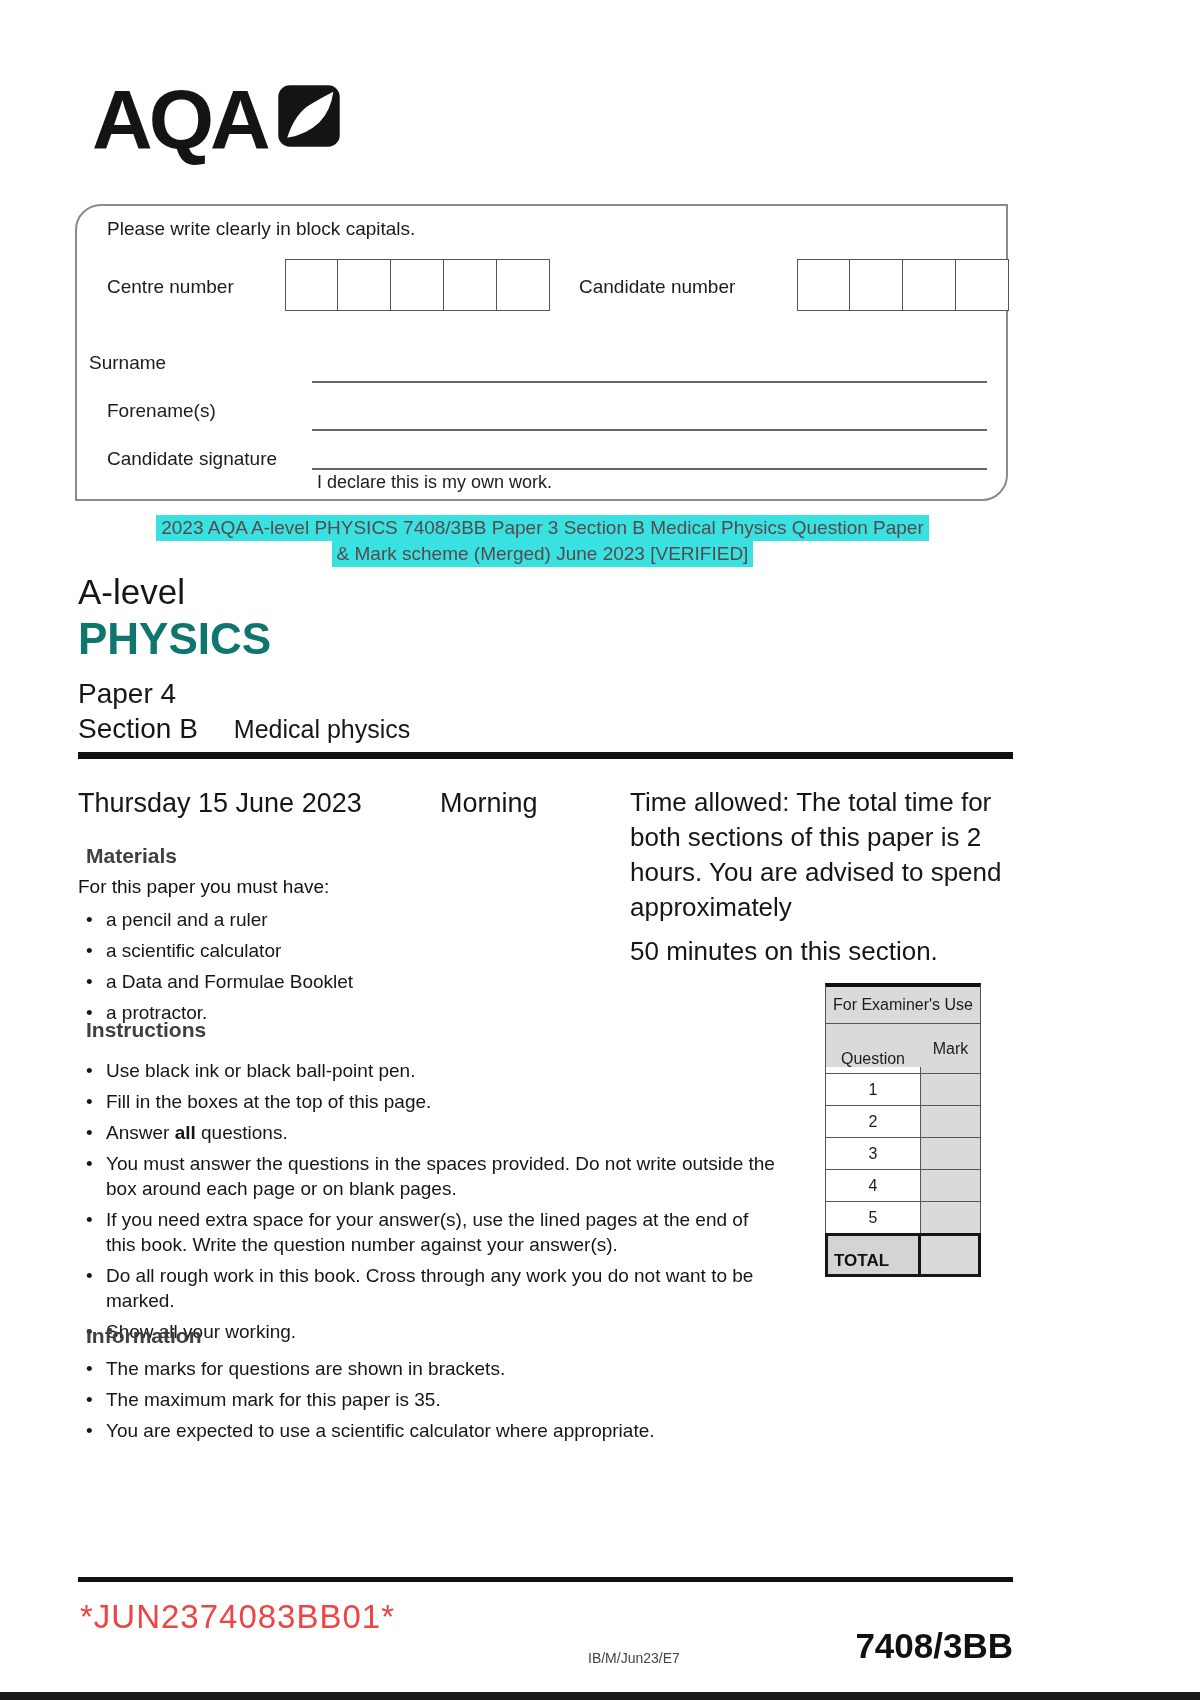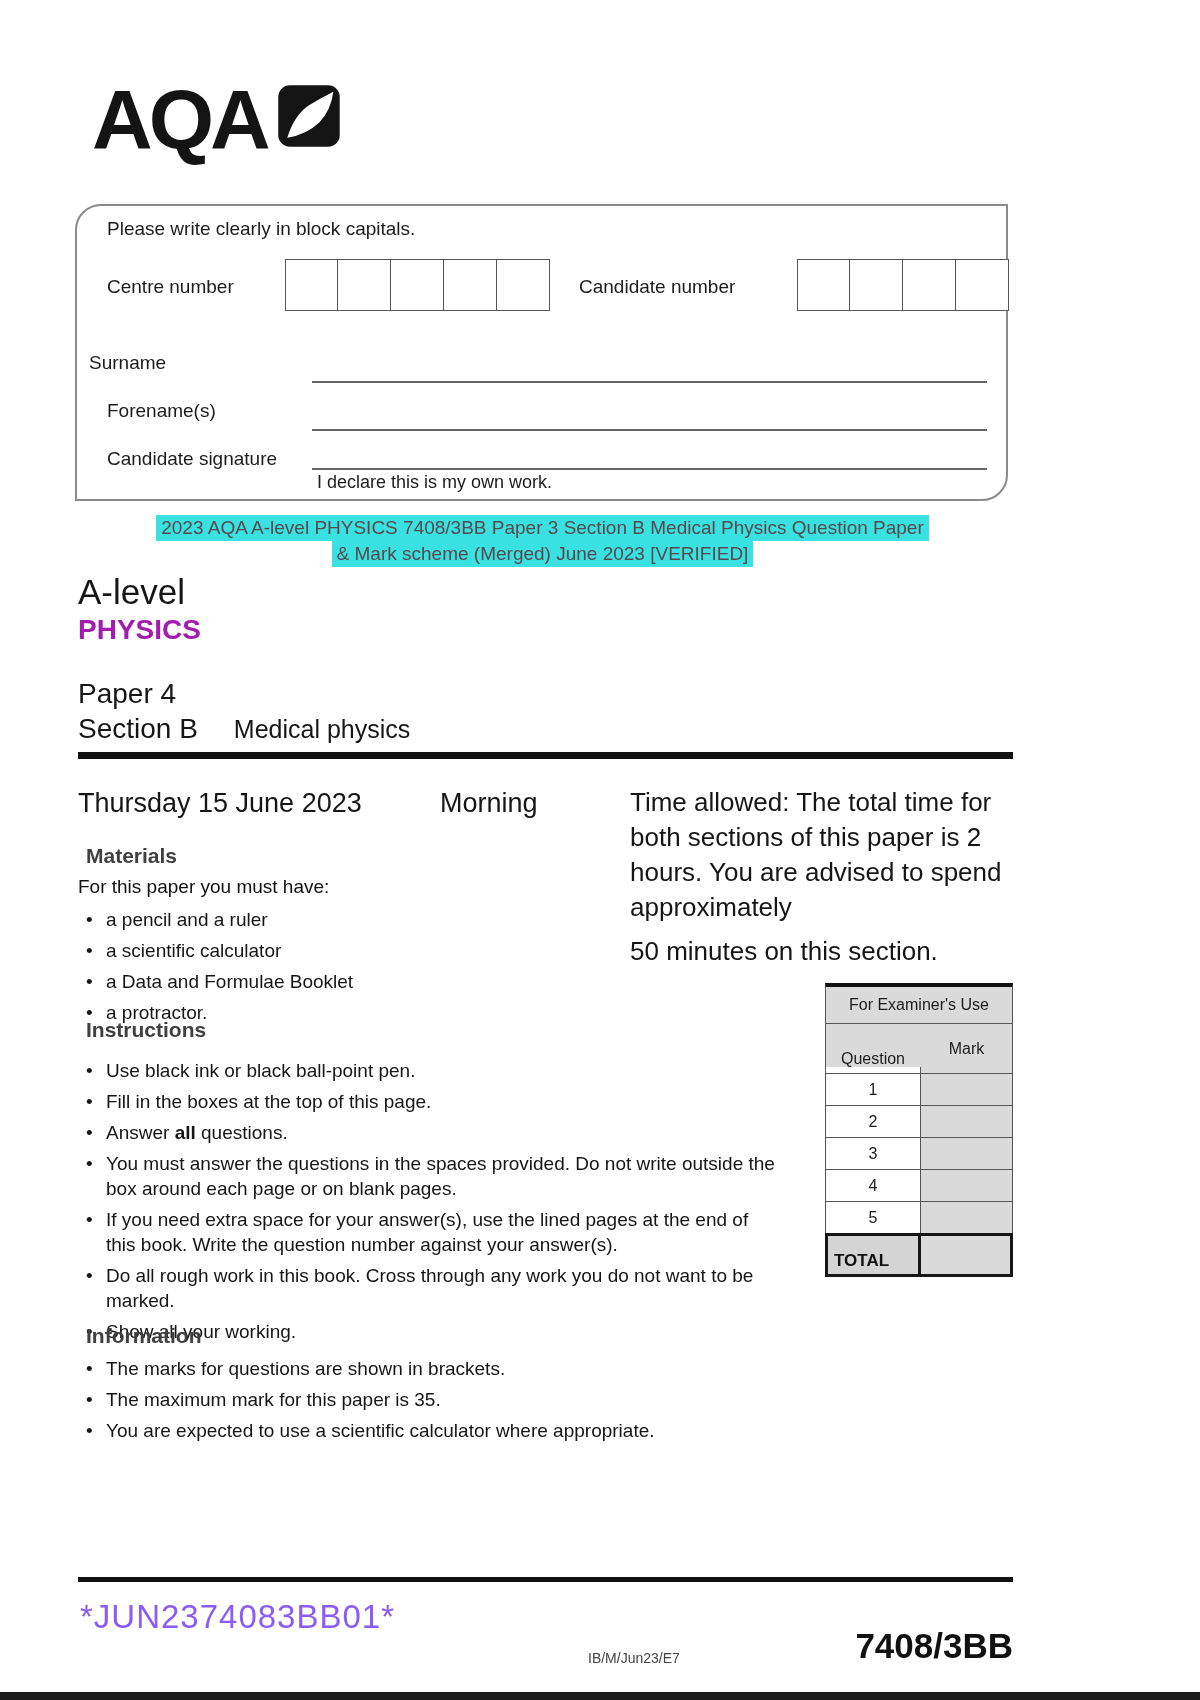--- a/index.html
+++ b/index.html
@@ -21,21 +21,21 @@
   .digit-row{position:absolute;display:flex;}
   .digit-cell{width:53px;height:52px;border:1.5px solid #555;border-left:none;background:#fff;box-sizing:border-box;}
   .digit-cell:first-child{border-left:1.5px solid #555;}
   .write-line{position:absolute;left:235px;width:675px;height:0;border-bottom:2px solid #666;}
   .declaration{position:absolute;left:240px;top:266px;font-size:18px;color:#1c1c1c;}
   
   .hl-wrap{position:absolute;left:75px;top:515px;width:935px;text-align:center;line-height:24px;}
   .hl{background:#3ae1e1;color:#564a4e;font-size:19px;padding:1px 5px;display:inline-block;}
   
   .t-qual{position:absolute;left:78px;top:572px;font-size:35px;color:#161616;}
-  .t-subj{position:absolute;left:78px;top:614px;font-size:28px;font-weight:700;color:#a21caf;}
+  .t-subj{position:absolute;left:78px;top:614px;font-size:44px;font-weight:700;color:#0f766e;}
   .t-paper{position:absolute;left:78px;top:678px;font-size:28px;color:#161616;}
   .t-section{position:absolute;left:78px;top:713px;font-size:28px;color:#161616;}
   .t-section .sub{font-size:25px;margin-left:36px;}
   .rule-main{position:absolute;left:78px;top:752px;width:935px;height:7px;background:#111;}
   
   .date{position:absolute;left:78px;top:788px;font-size:27px;color:#161616;}
   .session{position:absolute;left:440px;top:788px;font-size:27px;color:#161616;}
   .time-col{position:absolute;left:630px;top:785px;width:398px;font-size:26px;line-height:35px;color:#161616;}
   .time-col p{margin:0;}
   .time-col p + p{margin-top:9px;}
@@ -45,35 +45,35 @@
   ul.doclist{list-style:none;margin:9px 0 0 0;padding:0;}
   ul.doclist li{position:relative;padding-left:28px;font-size:19px;line-height:25px;margin-bottom:6px;color:#161616;}
   ul.doclist li::before{content:"\2022";position:absolute;left:8px;top:0;}
   .materials{position:absolute;left:78px;top:836px;width:560px;}
   .instructions{position:absolute;left:78px;top:1010px;width:700px;}
   .instructions ul{margin-top:16px;}
   .information{position:absolute;left:78px;top:1316px;width:900px;}
   .information ul{margin-top:8px;}
   .b{font-weight:700;}
   
-  .examtable{position:absolute;left:825px;top:983px;width:188px;background:#dadada;
+  .examtable{position:absolute;left:825px;top:983px;width:156px;background:#dadada;
     border:1px solid #555;border-top:4px solid #111;box-sizing:border-box;font-size:16px;}
   .et-title{height:36px;line-height:36px;text-align:center;border-bottom:1px solid #555;background:#dadada;color:#1c1c1c;}
   .et-head{display:flex;height:49px;border-bottom:1px solid #555;}
   .et-q{width:95px;border-right:1px solid #555;box-sizing:border-box;background:#fff;}
   .et-m{flex:1;background:#dadada;display:flex;align-items:center;justify-content:center;color:#1c1c1c;}
   .et-head .et-q{display:flex;align-items:flex-end;justify-content:center;padding-bottom:5px;color:#1c1c1c;margin-top:43px;}
   .et-row{display:flex;height:31px;border-bottom:1px solid #555;}
   .et-row .et-q{text-align:center;line-height:31px;color:#1c1c1c;}
   .et-total{display:flex;height:42px;background:#d4d4d4;outline:3px solid #161616;outline-offset:-2px;}
   .et-total .et-q{background:#d4d4d4;border-right:3px solid #161616;display:flex;align-items:flex-end;
     padding:0 0 5px 8px;font-weight:700;font-size:17px;color:#111;}
   
   .rule-foot{position:absolute;left:78px;top:1577px;width:935px;height:5px;background:#111;}
-  .barcode{position:absolute;left:80px;top:1598px;font-size:33px;letter-spacing:1px;color:#8b5cf6;}
+  .barcode{position:absolute;left:80px;top:1598px;font-size:33px;letter-spacing:1px;color:#ef4444;}
   .ref{position:absolute;left:588px;top:1650px;font-size:14px;color:#444;}
   .paper-code{position:absolute;right:187px;top:1626px;font-size:35px;font-weight:700;color:#111;}
   .bottom-bar{position:absolute;left:0;bottom:0;width:100%;height:8px;background:#1b1b1b;}
 </style>
 </head>
 <body>
 
 <div class="page">
 
   <div class="logo">

